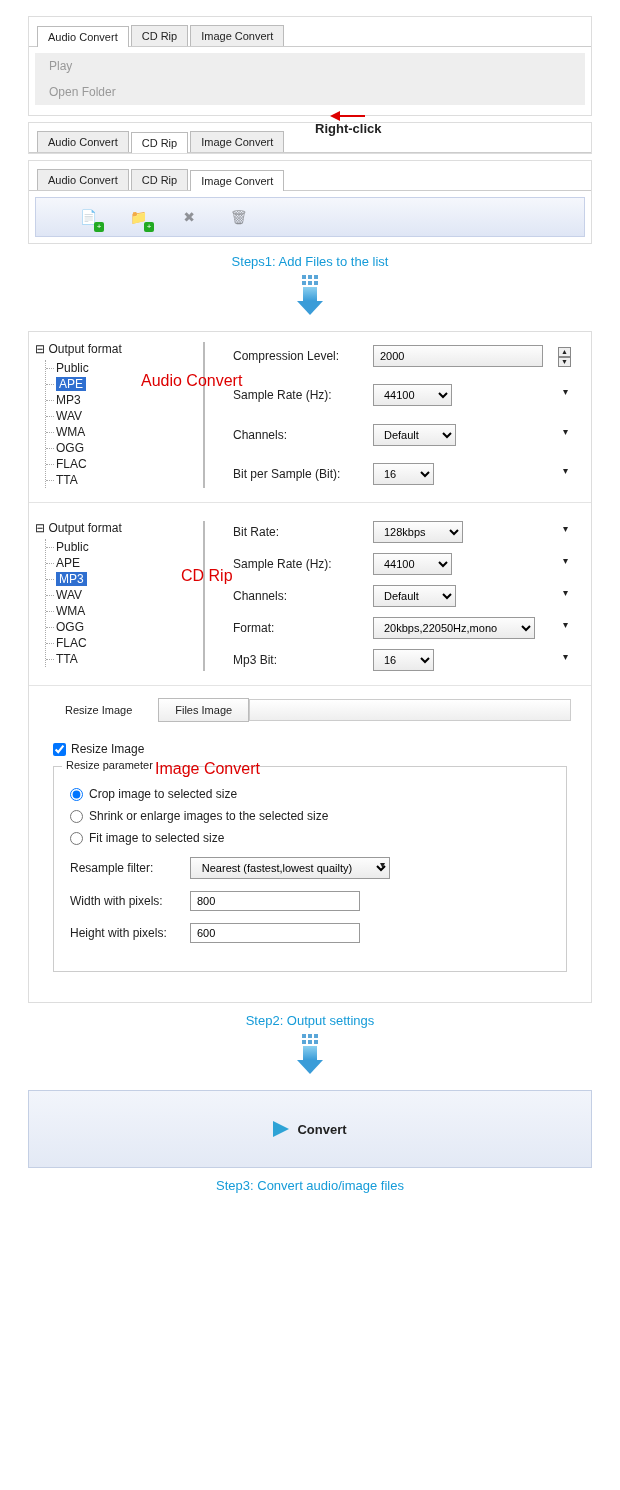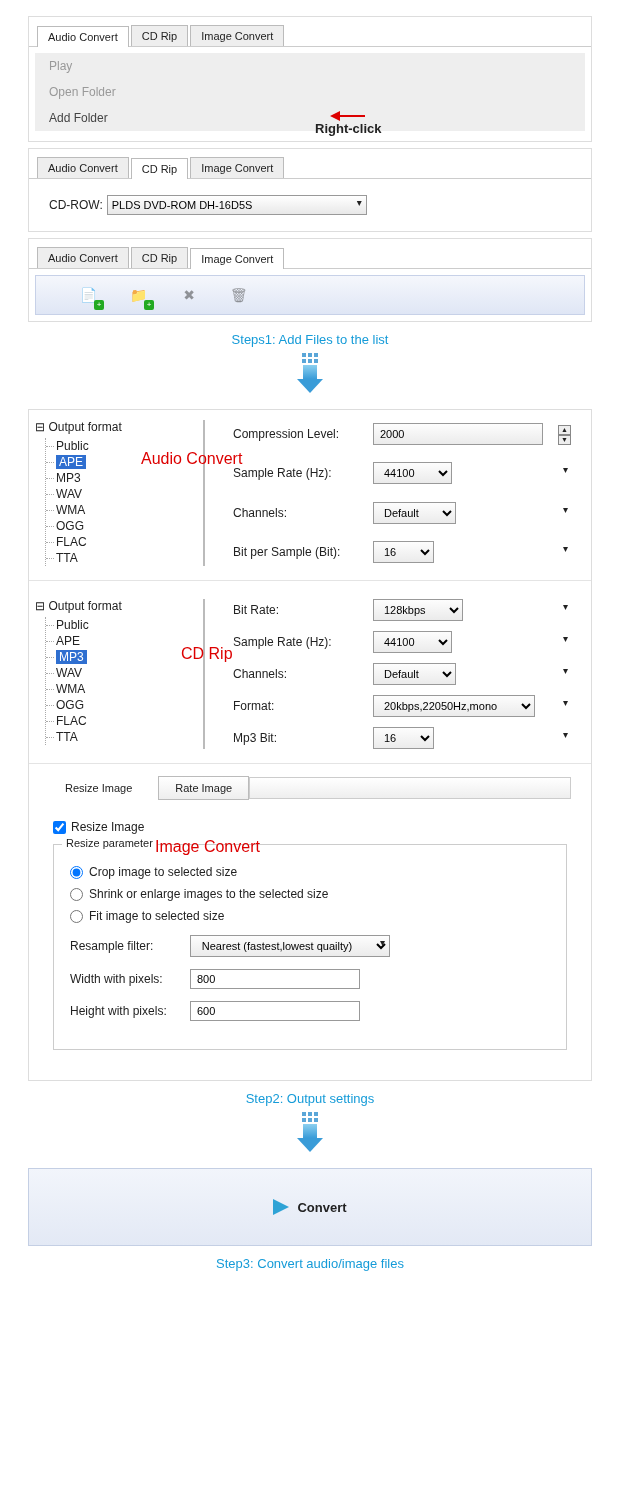--- a/index.html
+++ b/index.html
@@ -67,41 +67,32 @@
 
 <div class="panel" style="position:relative;">
   <div class="tabbar">
     <div class="tab active">Audio Convert</div>
     <div class="tab">CD Rip</div>
     <div class="tab">Image Convert</div>
   </div>
   <div class="menu-area">
     <div class="menu-item disabled">Play</div>
     <div class="menu-item disabled">Open Folder</div>
-    <div class="menu-item">Add Folder</div>
   </div>
   <div class="rightclick" style="left:280px; top:94px;flex-direction:column;">
     <div class="arrow-red"></div>
     <span style="margin-left:6px;">Right-click</span>
   </div>
 </div>
 
 <div class="panel">
   <div class="tabbar">
     <div class="tab">Audio Convert</div>
     <div class="tab active">CD Rip</div>
     <div class="tab">Image Convert</div>
-  </div>
-  <div class="cdrow-row">
-    <label>CD-ROW:</label>
-    <span class="select-wrap">
-      <select class="select" style="width:260px;">
-        <option>PLDS    DVD-ROM DH-16D5S</option>
-      </select>
-    </span>
   </div>
 </div>
 
 <div class="panel">
   <div class="tabbar">
     <div class="tab">Audio Convert</div>
     <div class="tab">CD Rip</div>
     <div class="tab active">Image Convert</div>
   </div>
   <div class="toolbar">
@@ -195,21 +186,21 @@
       <span class="select-wrap"><select class="field-input"><option>16</option></select></span>
     </div>
     <div class="red-label" style="left:152px; top:56px;">CD Rip</div>
   </div>
 
   <div style="height:1px; border-top:1px solid #e4e4e4; margin:4px 0 2px;"></div>
 
   <div style="position:relative;">
     <div class="resize-tabs">
       <div class="resize-tab active">Resize Image</div>
-      <div class="resize-tab flip-tab">Rate Image</div>
+      <div class="resize-tab flip-tab">Files Image</div>
       <div class="flip-bar"></div>
     </div>
     <div class="resize-body">
       <div class="check-row">
         <input type="checkbox" checked="" style="">
         <span>Resize Image</span>
       </div>
       <div class="fieldset">
         <div class="legend">Resize parameter</div>
         <div class="radio-row">

